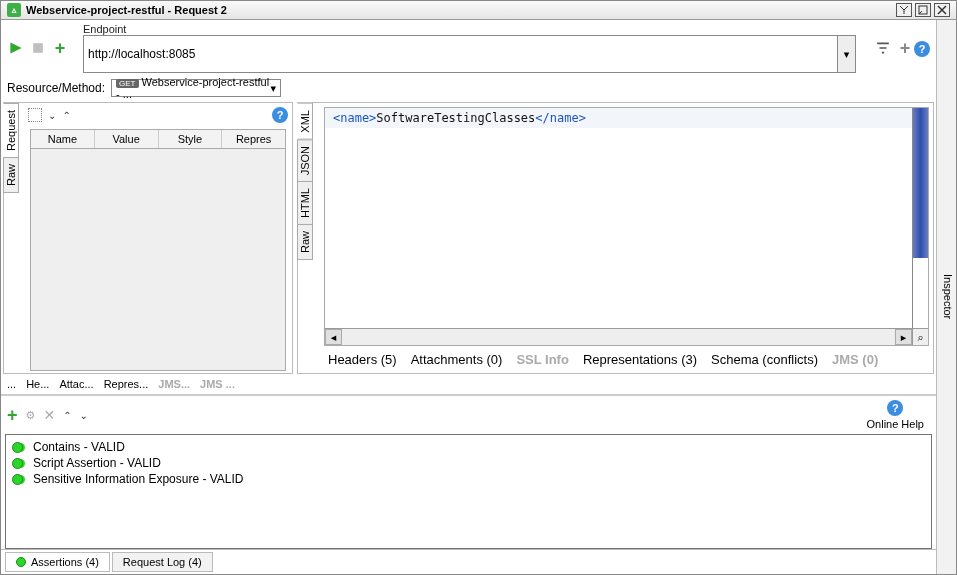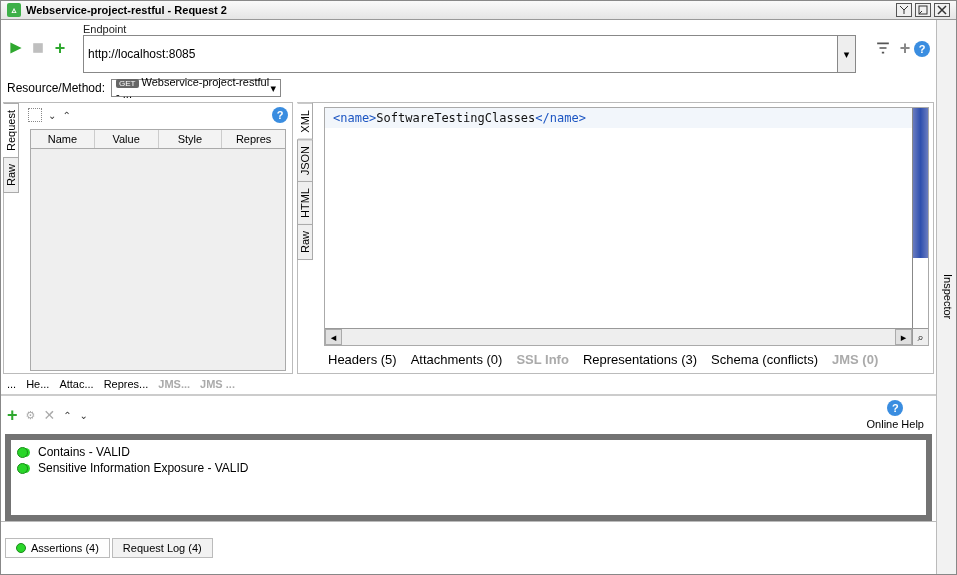--- a/index.html
+++ b/index.html
@@ -59,24 +59,24 @@
   .hscroll .sq { width:16px; height:100%; border-left:1px solid #999; background:#eee; display:flex;align-items:center;justify-content:center; cursor:pointer;}
   .respbottom { display:flex; gap:14px; padding:6px 8px; font-size:13px; }
   .respbottom span { cursor:pointer; }
   .assertpanel { border-top:2px solid #ccc; padding:0; display:flex; flex-direction:column; height:180px; }
   .asserttool { display:flex; align-items:center; padding:4px 6px; gap:8px;}
   .asserttool .plus2 { color:#2fa82f; font-size:18px; font-weight:bold; cursor:pointer;}
   .asserttool .gear { color:#aaa; cursor:pointer;}
   .asserttool .x { color:#aaa; cursor:pointer; font-size:14px;}
   .asserttool .spacer { flex:1;}
   .onlinehelp { text-align:center; font-size:11px; cursor:pointer; margin-right:6px;}
-  .assertlist { flex:1; border:6px solid #737373; margin:0 4px; background:#fff; padding:4px;}
+  .assertlist { flex:1; border:1px solid #737373; margin:0 4px; background:#fff; padding:4px;}
   .assertlist .row { display:flex; align-items:center; gap:6px; padding:1px 2px; font-size:12px;}
   .dot { width:11px; height:11px; border-radius:50%; background:#29d629; border:1px solid #1a8a1a; box-shadow: 3px 0 0 -1px #29d629; margin-right:4px;}
-  .bottomtabs { display:flex; border-top:1px solid #bbb; padding:16px 4px; gap:2px;}
+  .bottomtabs { display:flex; border-top:1px solid #bbb; padding:2px 4px; gap:2px;}
   .btab { border:1px solid #bbb; padding:3px 10px; font-size:11px; display:flex;align-items:center; gap:5px; cursor:pointer; background:#fefefe;}
   .btab.inactive { background:#f2f2f2;}
   .gdot { width:10px;height:10px;border-radius:50%;background:#29d629;border:1px solid #1a8a1a;}
 </style>
 </head>
 <body>
 
 <div class="app">
   <div class="titlebar">
     <span class="ticon">▵</span>
@@ -219,20 +219,24 @@
             <span>Online Help</span>
           </span>
         </div>
         <div class="assertlist">
           <div class="row">
               <span class="dot"></span>
               <span>Contains - VALID</span>
             </div>
           <div class="row">
               <span class="dot"></span>
+              <span>Script Assertion - VALID</span>
+            </div>
+          <div class="row">
+              <span class="dot"></span>
               <span>Sensitive Information Exposure - VALID</span>
             </div>
         </div>
         <div class="bottomtabs">
           <div class="btab">
               <span class="gdot"></span>
               <span>Assertions (4)</span>
             </div>
           <div class="btab inactive">
               <span>Request Log (4)</span>

